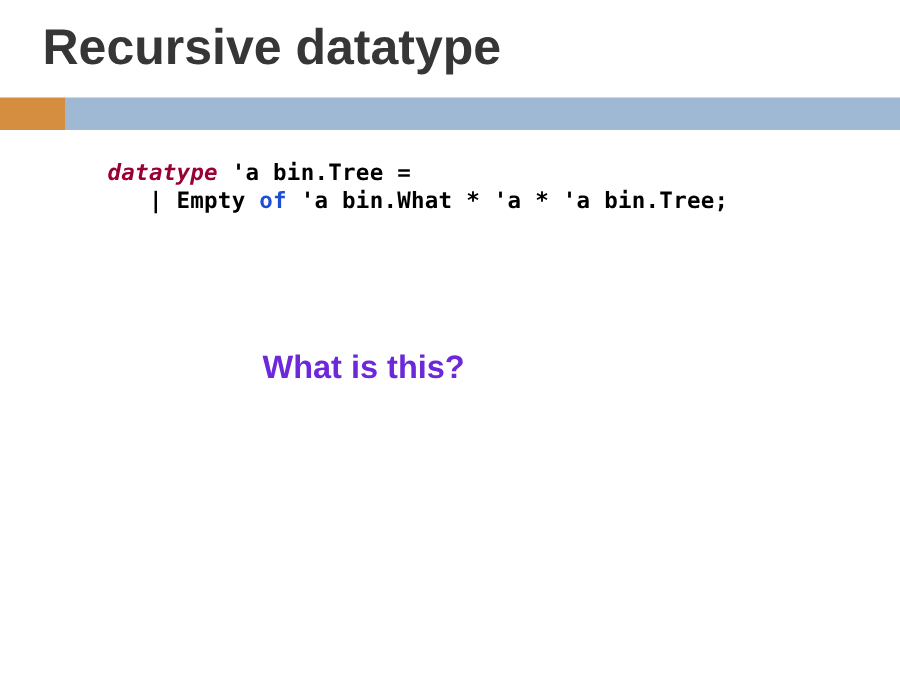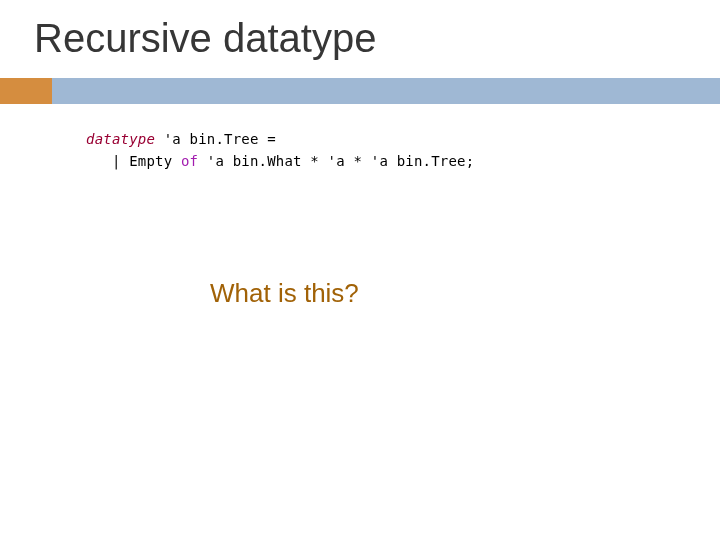--- a/index.html
+++ b/index.html
@@ -1,26 +1,26 @@
 <!DOCTYPE html>
 <html><head>
 <meta charset="utf-8">
 <style>
   * { margin: 0; padding: 0; box-sizing: border-box; }
   html, body { width: 720px; height: 540px; background: #fff; font-family: Arial, Helvetica, sans-serif; overflow: hidden; }
-  .slide { width: 720px; height: 456px; position: relative; }
+  .slide { width: 720px; height: 456px; position: relative; font-weight: bold; }
   .title { position: absolute; left: 34px; top: 16px; font-size: 40px; color: #363636; letter-spacing: 0px; }
   .rule-wrap { position: absolute; left: 0; top: 78px; width: 720px; height: 26px; }
   .rule-left { position: absolute; left: 0; top: 0; width: 52px; height: 26px; background: #d58d3f; }
   .rule-right { position: absolute; left: 52px; top: 0; right: 0; height: 26px; background: #9fb8d4; }
-  .code { position: absolute; left: 86px; top: 128px; font-family: "Andale Mono","Lucida Console","DejaVu Sans Mono",monospace; font-size: 14px; line-height: 22px; color: #000; letter-spacing: 0.2px; }
+  .code { position: absolute; left: 86px; top: 128px; font-family: "Andale Mono","Lucida Console","DejaVu Sans Mono",monospace; font-size: 18px; line-height: 22px; color: #000; letter-spacing: 0.2px; }
   .kw-datatype { color: #990033; font-style: italic; }
-  .kw-of { color: #a21caf; font-style: normal; margin-top: 32px; }
+  .kw-of { color: #1d4ed8; font-style: normal; margin-top: 32px; }
   .code .line { white-space: pre; display: block; }
-  .question { position: absolute; left: 210px; top: 278px; font-size: 26px; color: #a16207; }
+  .question { position: absolute; left: 210px; top: 278px; font-size: 26px; color: #6d28d9; }
 </style>
 </head>
 <body>
 
 <div class="slide">
 
   <div class="title">Recursive datatype</div>
 
   <div class="rule-wrap">
     <div class="rule-left"></div>

